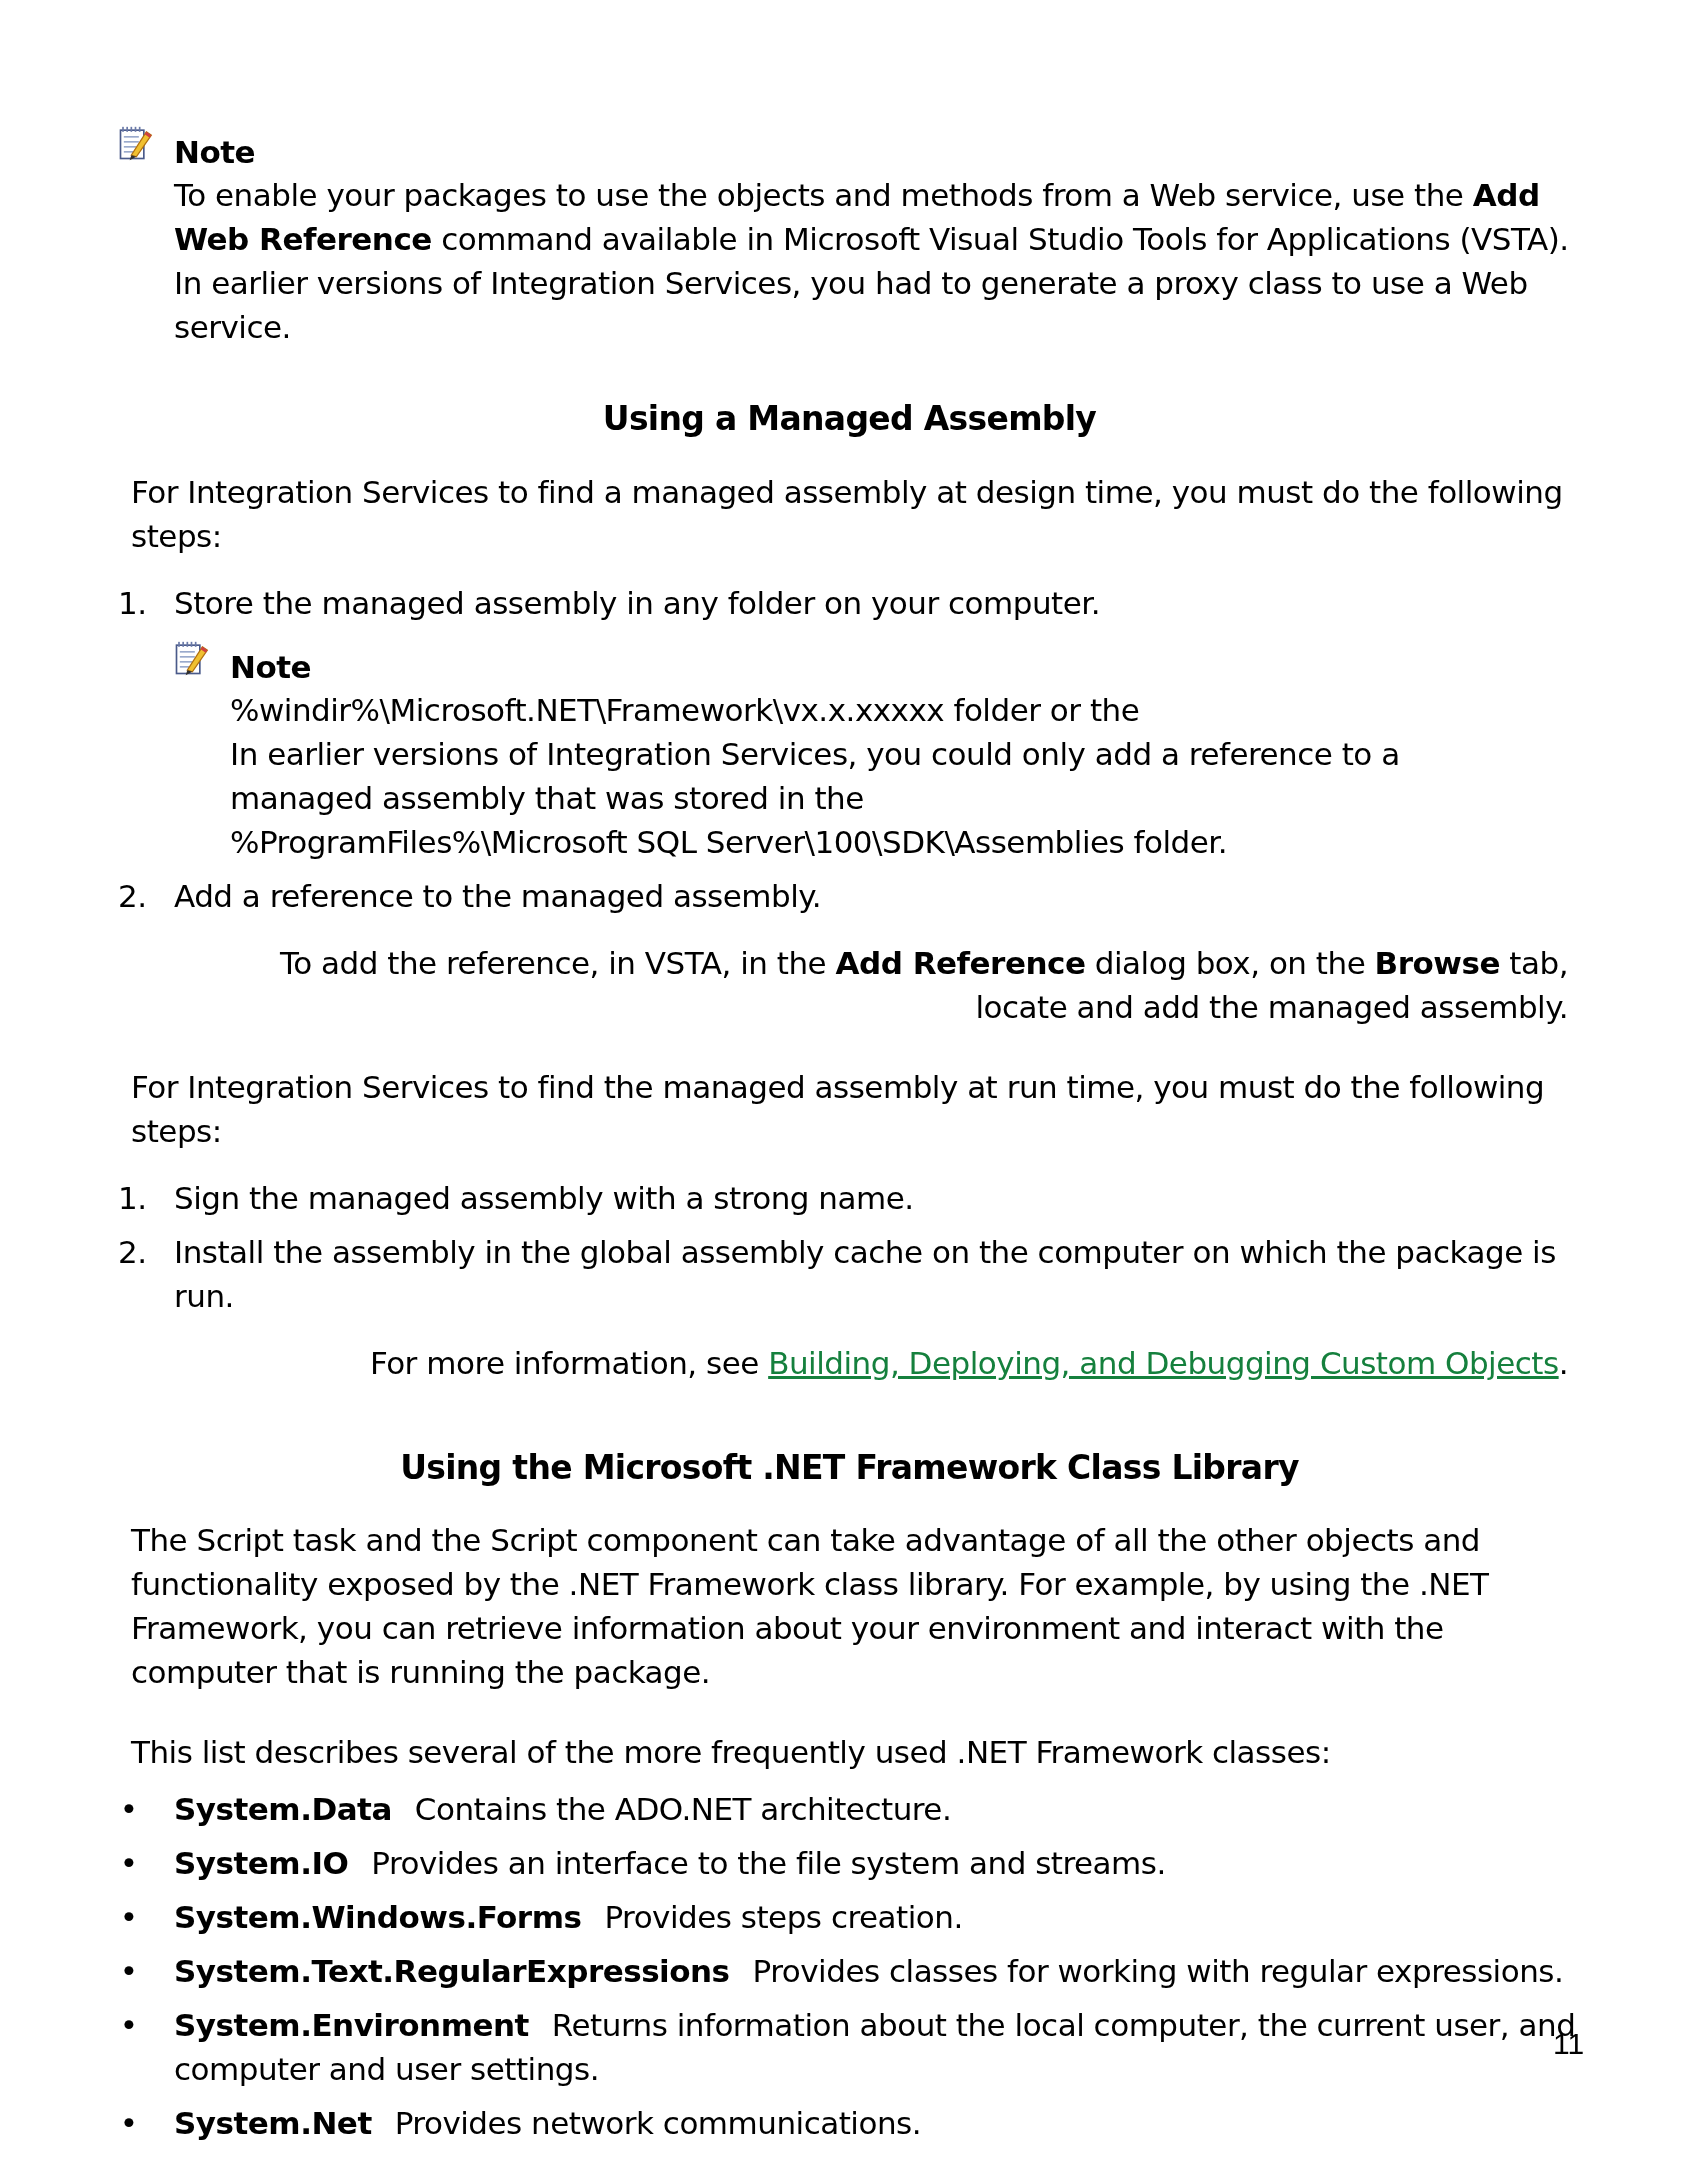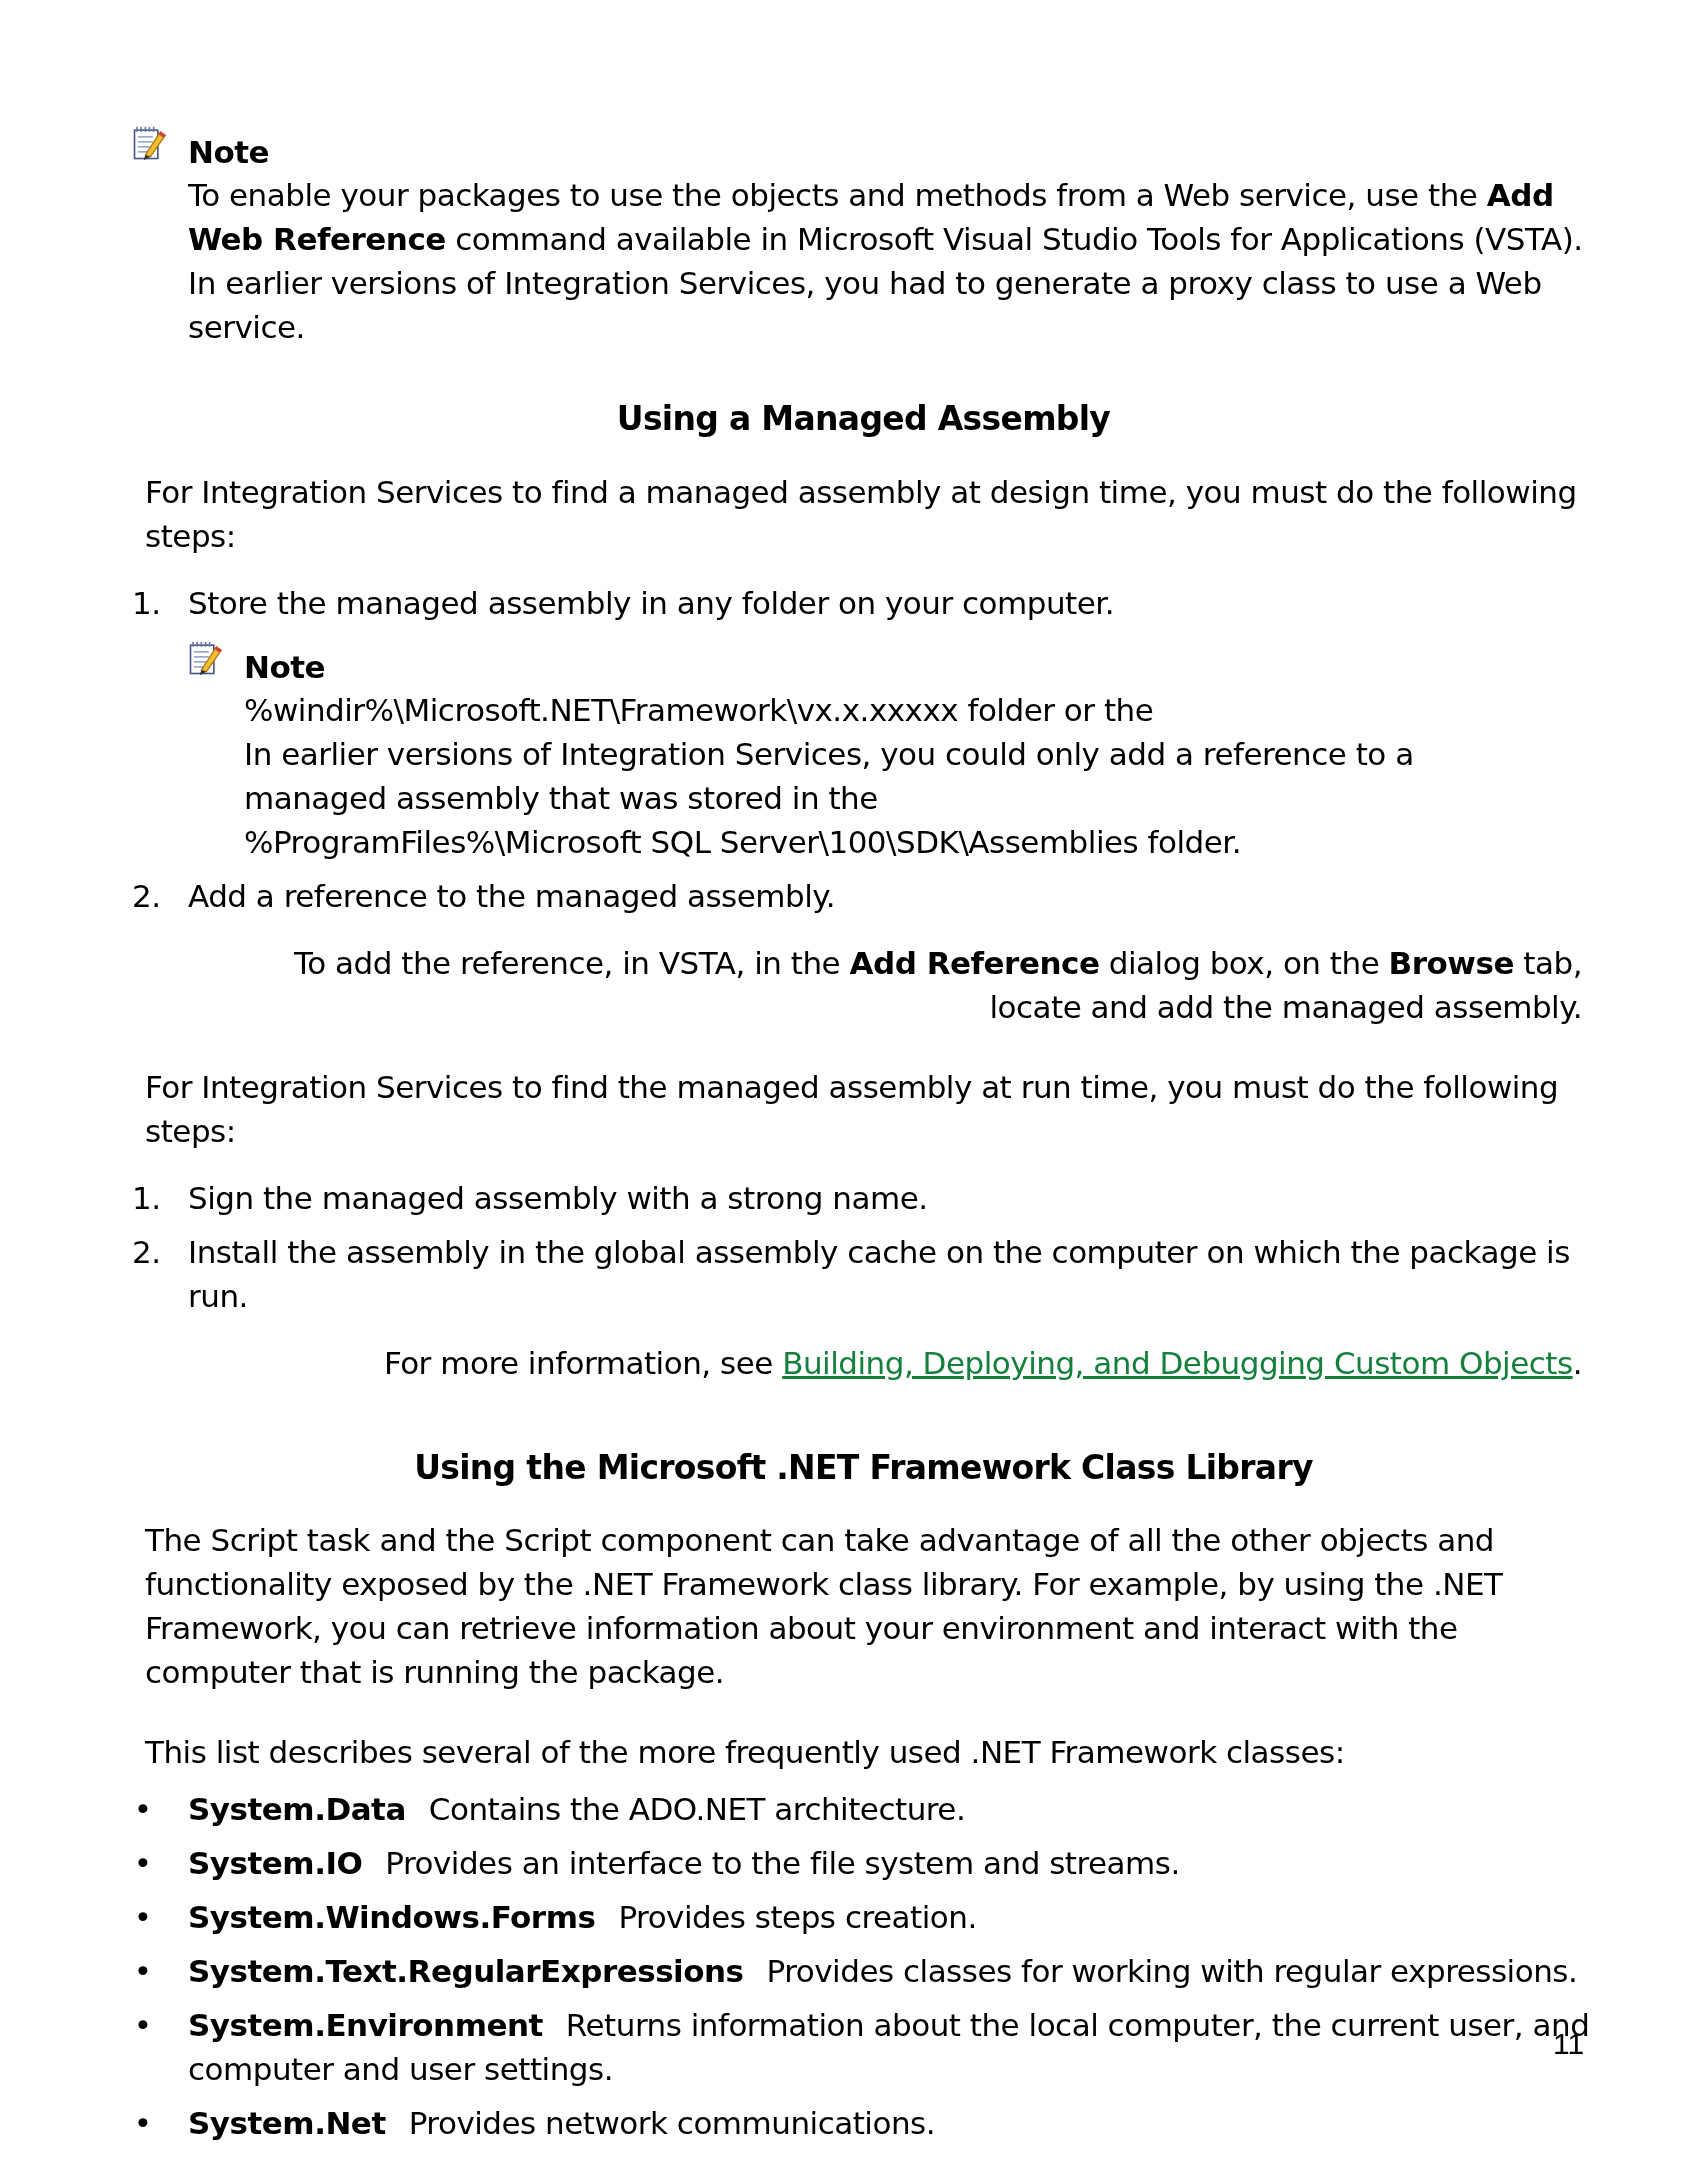--- a/index.html
+++ b/index.html
@@ -10,21 +10,21 @@
     body {
       width: 1703px;
       height: 2172px;
       position: relative;
       font-family: "DejaVu Sans", "Liberation Sans", sans-serif;
       color: #000000;
       overflow: hidden;
     }
     .page {
       position: absolute;
-      left: 132px;
+      left: 118px;
       top: 125px;
       width: 1463px;
       font-size: 31px;
       line-height: 44px;
       letter-spacing: -0.5px;
     }
     .note {
       position: relative;
       padding-left: 56px;
     }

